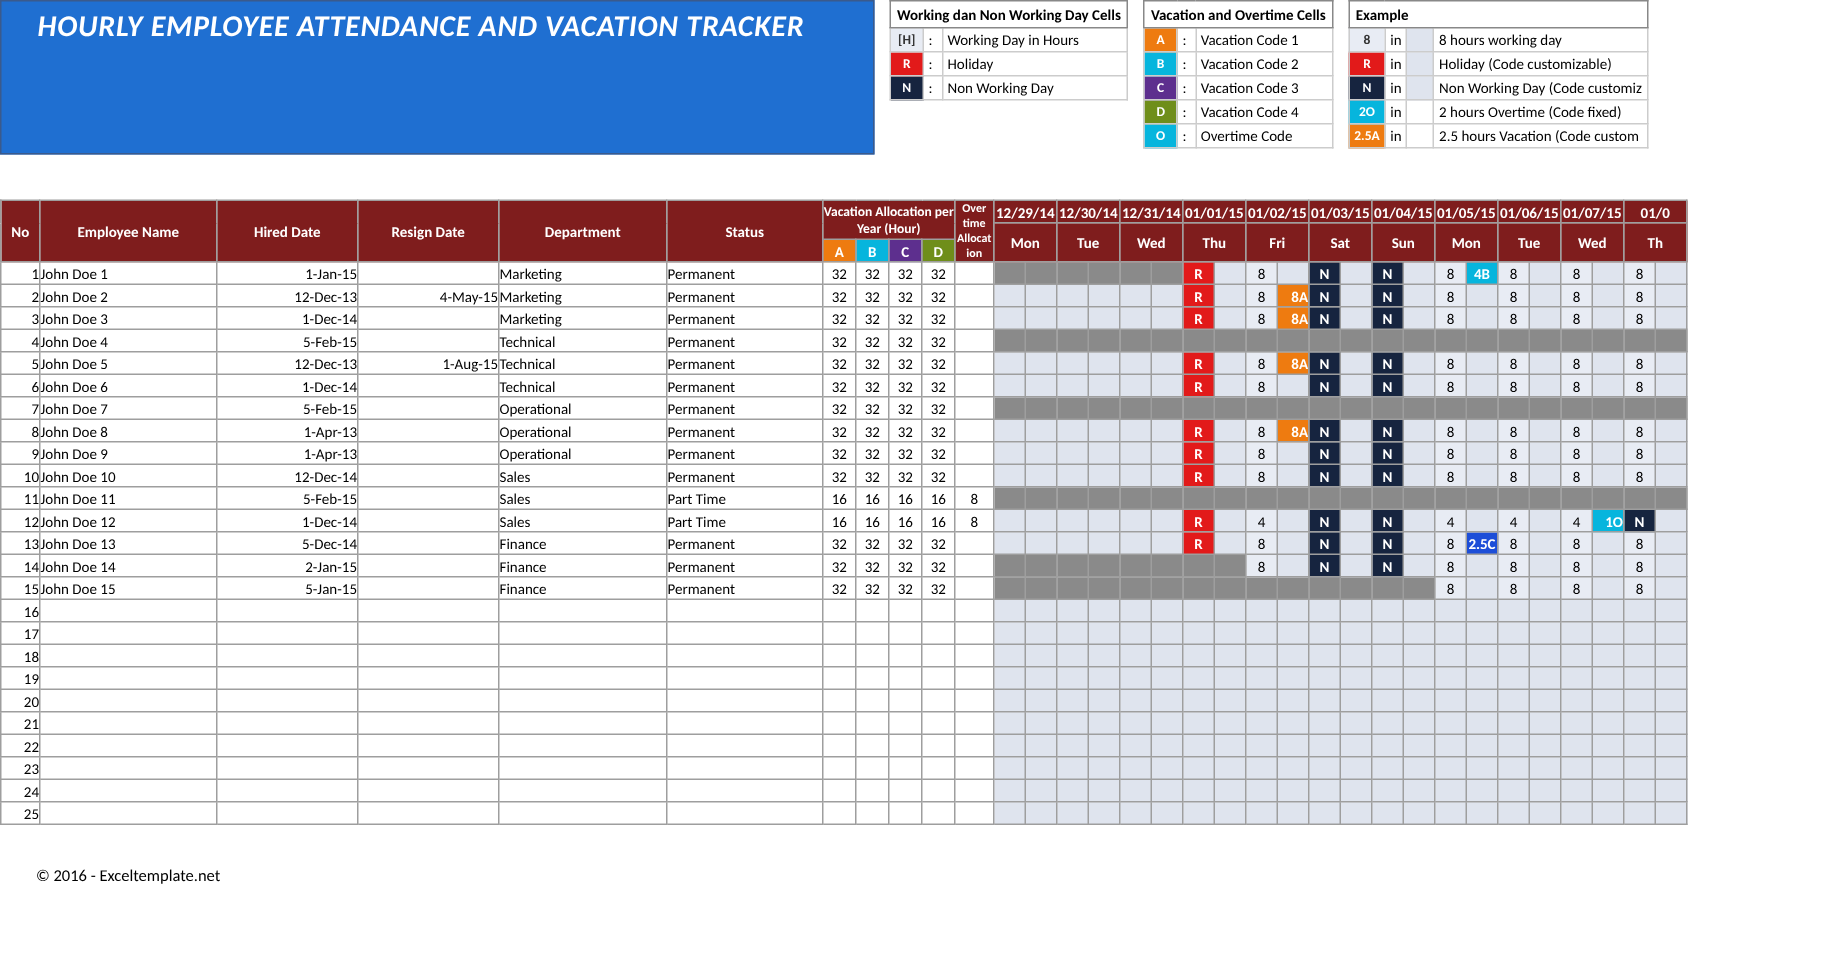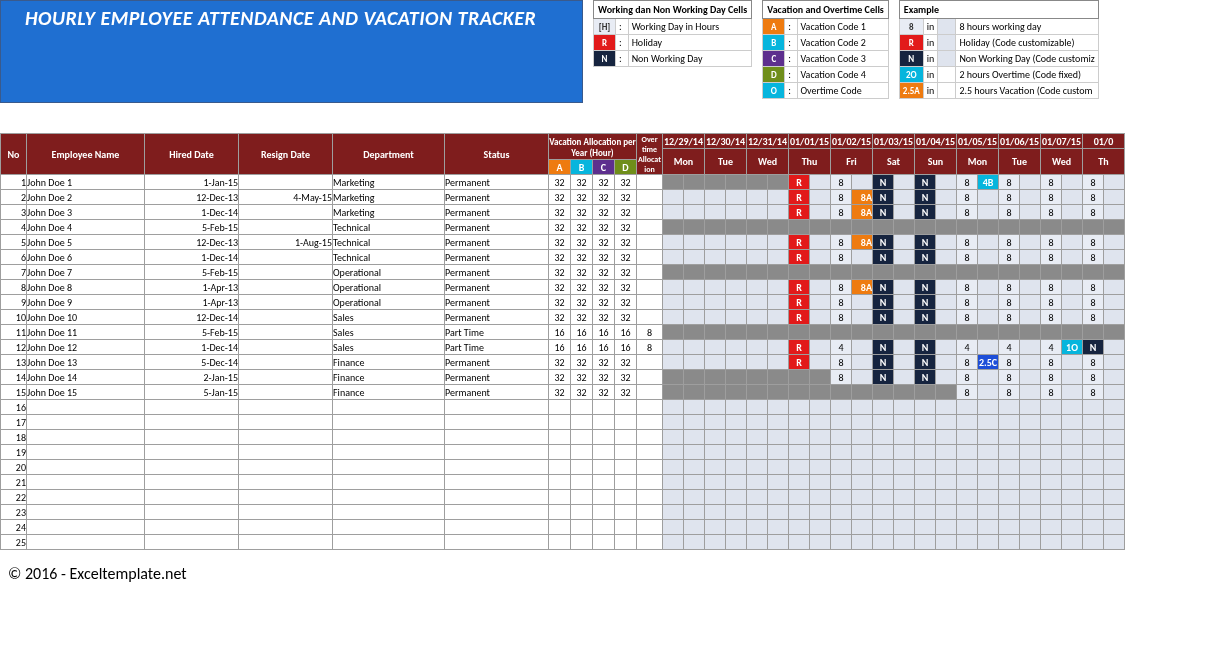--- a/index.html
+++ b/index.html
@@ -45,23 +45,23 @@
 .cell{text-align:left;padding:0 2px;background:#fff}
 .cell-r{text-align:right;padding:0 2px;background:#fff}
 .cell-c{text-align:center;background:#fff}
 .gray{background:#8a8a8a}
 .ltgray{background:#dfe4ee}
 .R{background:#e21a1a;color:#fff;font-weight:bold;text-align:center}
 .N{background:#16243f;color:#fff;font-weight:bold;text-align:center}
 .B8A{background:#ee7b10;color:#fff;font-weight:bold;text-align:right;font-size:8px}
 .B4B{background:#06b5dd;color:#fff;font-weight:bold;text-align:center;font-size:8px}
 .B25C{background:#1d4ed8;color:#fff;font-weight:bold;text-align:center;font-size:8px}
-.B1O{background:#06b5dd;color:#fff;font-weight:bold;text-align:center;font-size:8px}
+.B1O{background:#06b5dd;color:#fff;font-weight:bold;text-align:right;font-size:8px}
 .h8{background:#e8ecf4;text-align:center}
-.footer{margin-top:10px;font-size:16px;padding:4px 8px}
+.footer{margin-top:23px;font-size:11px;padding:4px 24px}
 </style>
 </head>
 <body>
 
 <div class="wrapper">
 <div class="top">
   <div class="title-block">
     <h1>HOURLY EMPLOYEE ATTENDANCE AND VACATION TRACKER</h1>
   </div>
 

